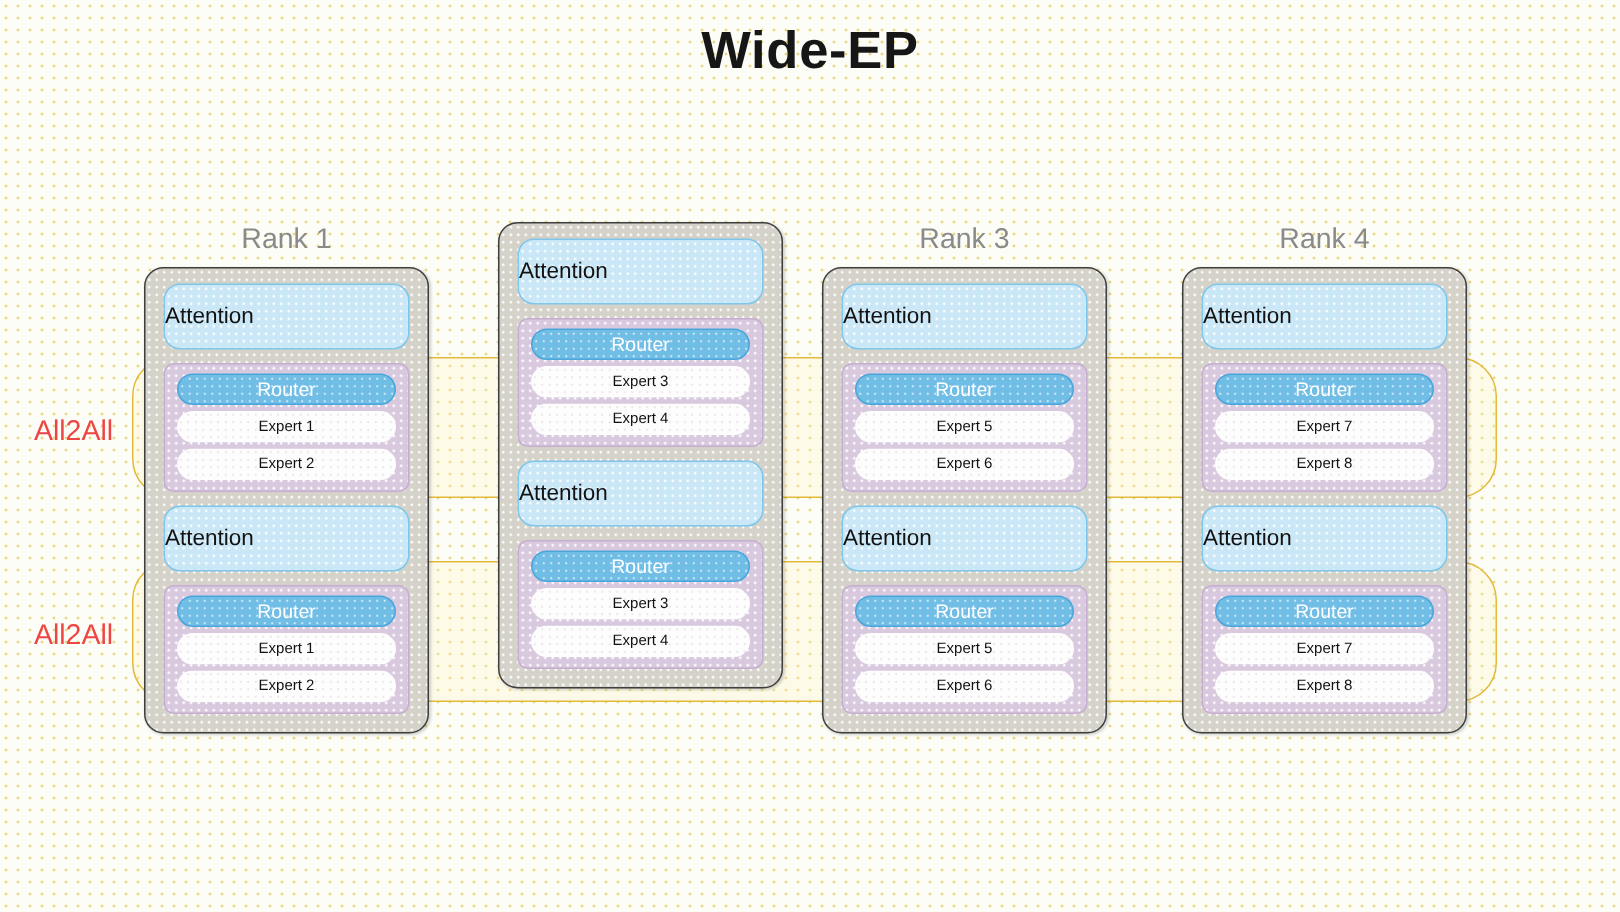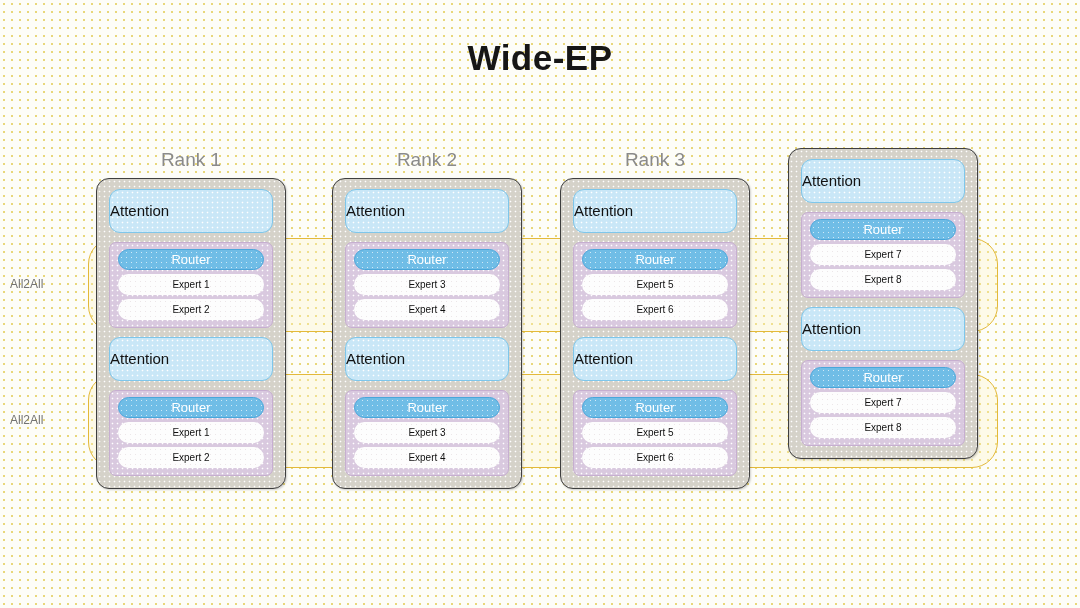--- a/index.html
+++ b/index.html
@@ -24,58 +24,57 @@
   .title {
     position: absolute;
     top: 14px;
     left: 0;
     width: 1080px;
     text-align: center;
     font-size: 35px;
     font-weight: bold;
     color: #161616;
     letter-spacing: 0.5px;
-    margin-top: 24px;
   }
 
   
   .a2a-band {
     position: absolute;
     left: 88px;
     width: 910px;
     border: 1.3px solid #e3b93a;
     border-radius: 26px;
     background: rgba(255, 246, 196, 0.30);
     z-index: 1;
   }
   .a2a-band.band-1 { top: 238px; height: 94px; }
   .a2a-band.band-2 { top: 374px; height: 94px; }
 
   .a2a-label {
     position: absolute;
     left: 10px;
     width: 78px;
-    text-align: left;
-    font-size: 12px;
-    color: #737373;
+    text-align: center;
+    font-size: 19px;
+    color: #ef4444;
     z-index: 4;
   }
   .a2a-label.lbl-1 { top: 277px; }
   .a2a-label.lbl-2 { top: 413px; }
 
   
   .rank-col {
     position: absolute;
     top: 148px;
     width: 190px;
     z-index: 2;
   }
   .rank-col.c0 { left: 96px; }
   .rank-col.c1 { left: 332px; }
-  .rank-col.c2 { left: 560px; }
+  .rank-col.c2 { left: 548px; }
   .rank-col.c3 { left: 788px; }
 
   .rank-title {
     text-align: center;
     font-size: 19px;
     color: #8a8a8a;
     margin-bottom: 6px;
     height: 24px;
     line-height: 24px;
   }
@@ -168,21 +167,20 @@
     <div class="attention">Attention</div>
     <div class="moe last">
       <div class="router">Router</div>
       <div class="expert">Expert 1</div>
       <div class="expert">Expert 2</div>
     </div>
   </div>
 </div>
 
 <div class="rank-col c1">
-  <div class="rank-title">Rank 2</div>
   <div class="rank-box">
     <div class="attention">Attention</div>
     <div class="moe">
       <div class="router">Router</div>
       <div class="expert">Expert 3</div>
       <div class="expert">Expert 4</div>
     </div>
     <div class="attention">Attention</div>
     <div class="moe last">
       <div class="router">Router</div>
@@ -204,20 +202,21 @@
     <div class="attention">Attention</div>
     <div class="moe last">
       <div class="router">Router</div>
       <div class="expert">Expert 5</div>
       <div class="expert">Expert 6</div>
     </div>
   </div>
 </div>
 
 <div class="rank-col c3">
+  <div class="rank-title">Rank 4</div>
   <div class="rank-box">
     <div class="attention">Attention</div>
     <div class="moe">
       <div class="router">Router</div>
       <div class="expert">Expert 7</div>
       <div class="expert">Expert 8</div>
     </div>
     <div class="attention">Attention</div>
     <div class="moe last">
       <div class="router">Router</div>

